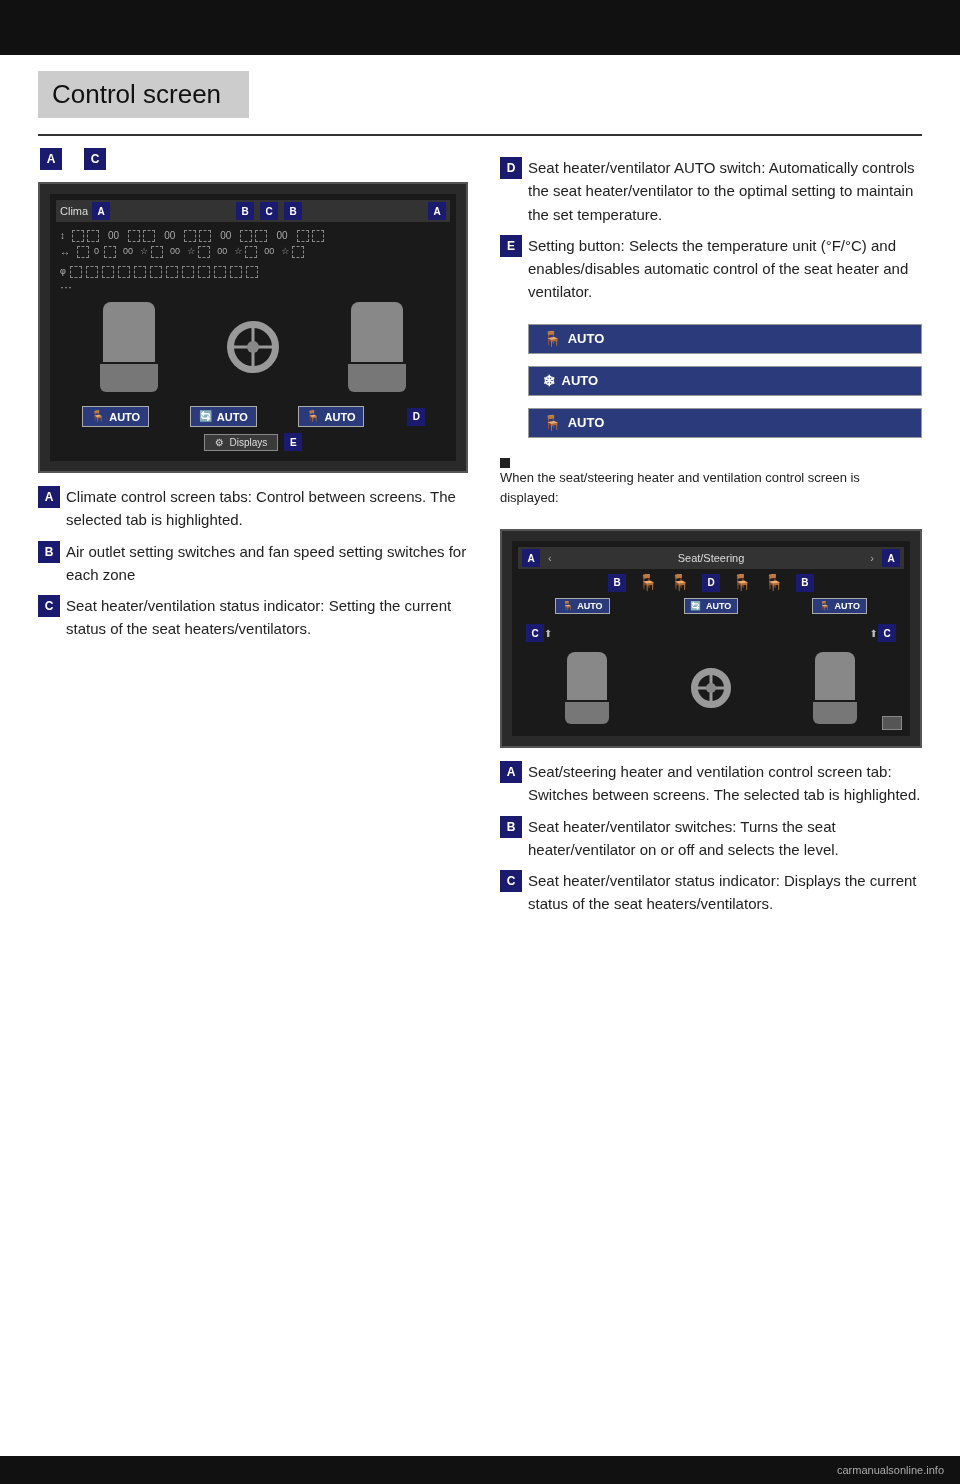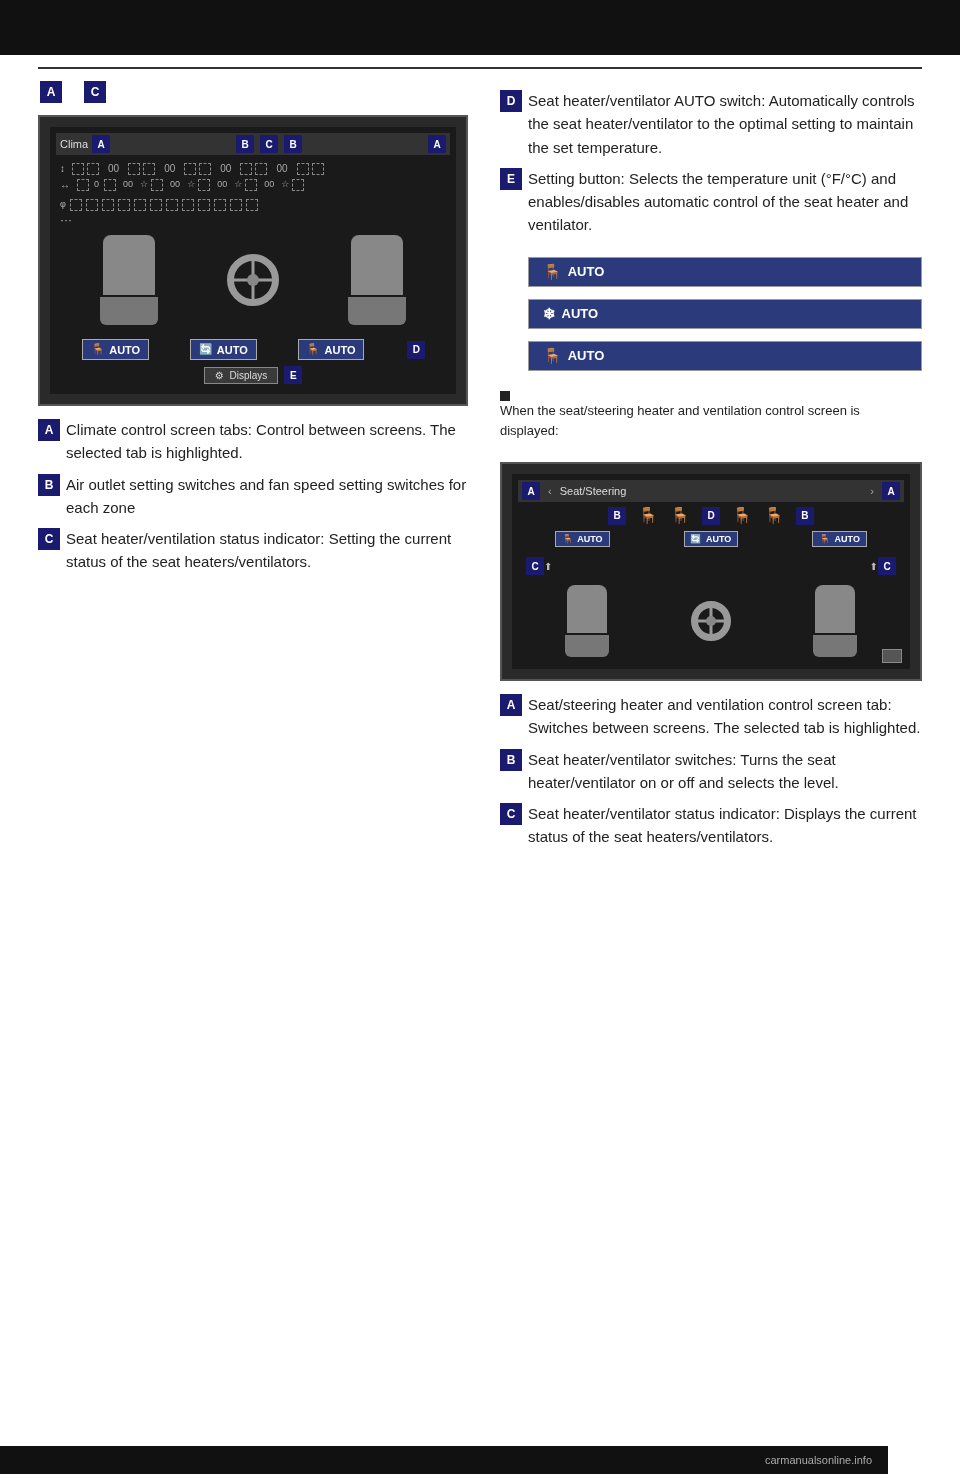--- a/index.html
+++ b/index.html
@@ -293,20 +293,21 @@
       padding: 2px 4px;
       background: #333;
       color: #eee;
       font-size: 11px;
       gap: 4px;
       margin-bottom: 4px;
     }
 
     .screen2-title {
       flex: 1;
+      text-align: center;
       color: #ddd;
       font-size: 11px;
     }
 
     .chevron {
       color: #aaa;
       font-size: 11px;
       padding: 0 4px;
     }
 
@@ -364,20 +365,23 @@
       border: 1px dashed #888;
     }
   </style>
 </head>
 <body>
 
 <div class="top-bar"></div>
 
 <div class="content">
   
+  <div class="section-title-box">
+    <h1>Control screen</h1>
+  </div>
 
   
   <div class="h-rule"></div>
 
   
 
   
   <div class="two-col">
 
     <div class="col-left">
@@ -632,15 +636,15 @@
 
       <div class="label-row mt8">
         <span class="badge">C</span>
         <span class="label-text">Seat heater/ventilator status indicator: Displays the current status of the seat heaters/ventilators.</span>
       </div>
 
     </div>
   </div>
 </div>
 
-<div style="position:fixed; bottom:10px; width:888px; height:28px; background:#111; display:flex; align-items:center; justify-content:flex-end; padding-right:16px; z-index:100;">
+<div style="position:fixed; bottom:0; width:960px; height:28px; background:#111; display:flex; align-items:center; justify-content:flex-end; padding-right:16px; z-index:100;">
   <span style="color:#aaa; font-size:11px;">carmanualsonline.info</span>
 </div>
 
 </body></html>

